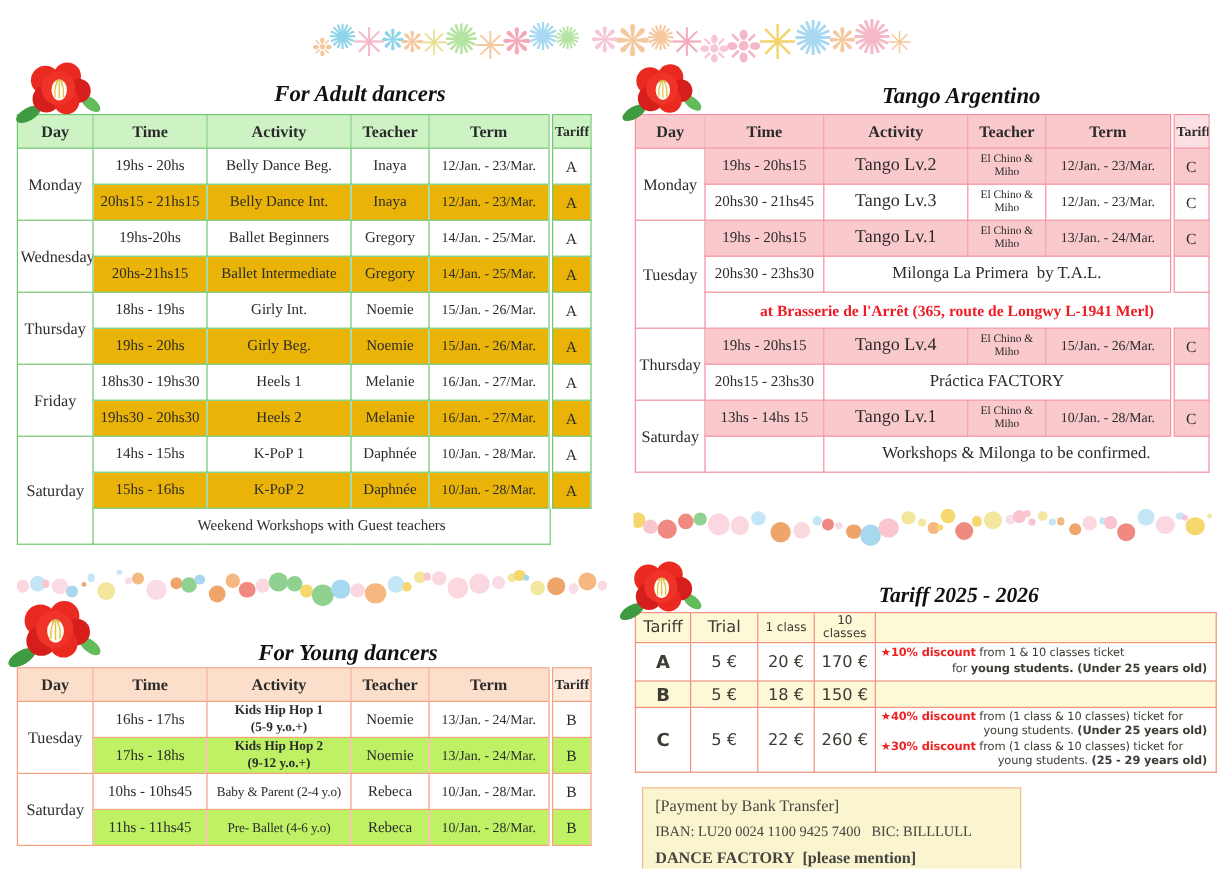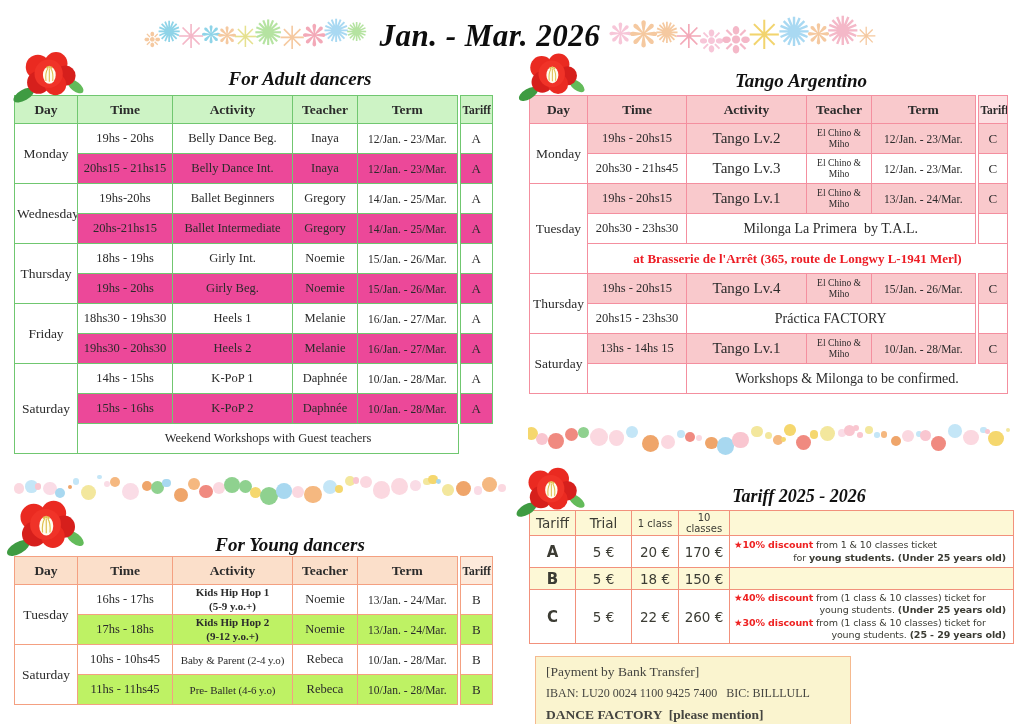--- a/index.html
+++ b/index.html
@@ -62,21 +62,21 @@
   .sched td.tea  { font-size:12.5px; }
   .sched td.tea2 { font-size:9.5px; line-height:1.15; }
   .sched td.term { font-size:11.5px; }
   .sched td.tar  { font-size:13px; }
   .sched td.mspan { font-size:14px; white-space:pre; }
   .sched td.wspan { font-size:12.5px; }
   .sched td.redspan { font-size:13px; font-weight:bold; color:#ed1c24; }
 
   .adult th, .adult td { border:1.4px solid #70c770; }
   .adult thead th { background:#cdf3c5; }
-  .adult tr.shade td { background:#ec4899; }
+  .adult tr.shade td { background:#eab308; }
   .adult td.tar, .adult th.tarh { border-left:4px double #70c770; }
 
   .tango { margin-left:13px; }
   .tango th, .tango td { border:1.4px solid #f48f9f; }
   .tango thead th { background:#f9c9cc; }
   .tango thead th.tarh { background:#fcdfe2; }
   .tango tr.shade td { background:#f9c9cc; }
   .tango td.tar, .tango th.tarh { border-left:4px double #f48f9f; }
 
   .young th, .young td { border:1.4px solid #f4a081; }
@@ -125,21 +125,20 @@
         <span style="font-size: 33px; color: rgb(244, 184, 200); transform: translateY(1px);">✳</span>
         <span style="font-size: 24px; color: rgb(143, 212, 232); transform: translateY(-1px);">❋</span>
         <span style="font-size: 24px; color: rgb(245, 201, 160); transform: translateY(0px);">❋</span>
         <span style="font-size: 29px; color: rgb(230, 225, 144); transform: translateY(1px);">✳</span>
         <span style="font-size: 35px; color: rgb(181, 227, 161); transform: translateY(-3px);">✺</span>
         <span style="font-size: 32px; color: rgb(245, 201, 160); transform: translateY(2px);">✳</span>
         <span style="font-size: 30px; color: rgb(243, 169, 184); transform: translateY(0px);">❋</span>
         <span style="font-size: 32px; color: rgb(169, 217, 242); transform: translateY(-5px);">✺</span>
         <span style="font-size: 26px; color: rgb(181, 227, 161); transform: translateY(-3px);">✺</span>
       </span>
-    <h1>Jan. - Mar. 2026</h1>
     <span class="fw">
         <span style="font-size: 29px; color: rgb(247, 198, 216); transform: translateY(-2px);">❋</span>
         <span style="font-size: 36px; color: rgb(245, 201, 160); transform: translateY(-1px);">❋</span>
         <span style="font-size: 29px; color: rgb(245, 201, 160); transform: translateY(-3px);">✺</span>
         <span style="font-size: 33px; color: rgb(243, 169, 184); transform: translateY(1px);">✳</span>
         <span style="font-size: 31px; color: rgb(247, 198, 216); transform: translateY(5px);">❉</span>
         <span style="font-size: 37px; color: rgb(244, 184, 200); transform: translateY(4px);">❉</span>
         <span style="font-size: 40px; color: rgb(242, 212, 110); transform: translateY(0px);">✳</span>
         <span style="font-size: 40px; color: rgb(169, 217, 242); transform: translateY(-3px);">✺</span>
         <span style="font-size: 28px; color: rgb(245, 201, 160); transform: translateY(-1px);">❋</span>

